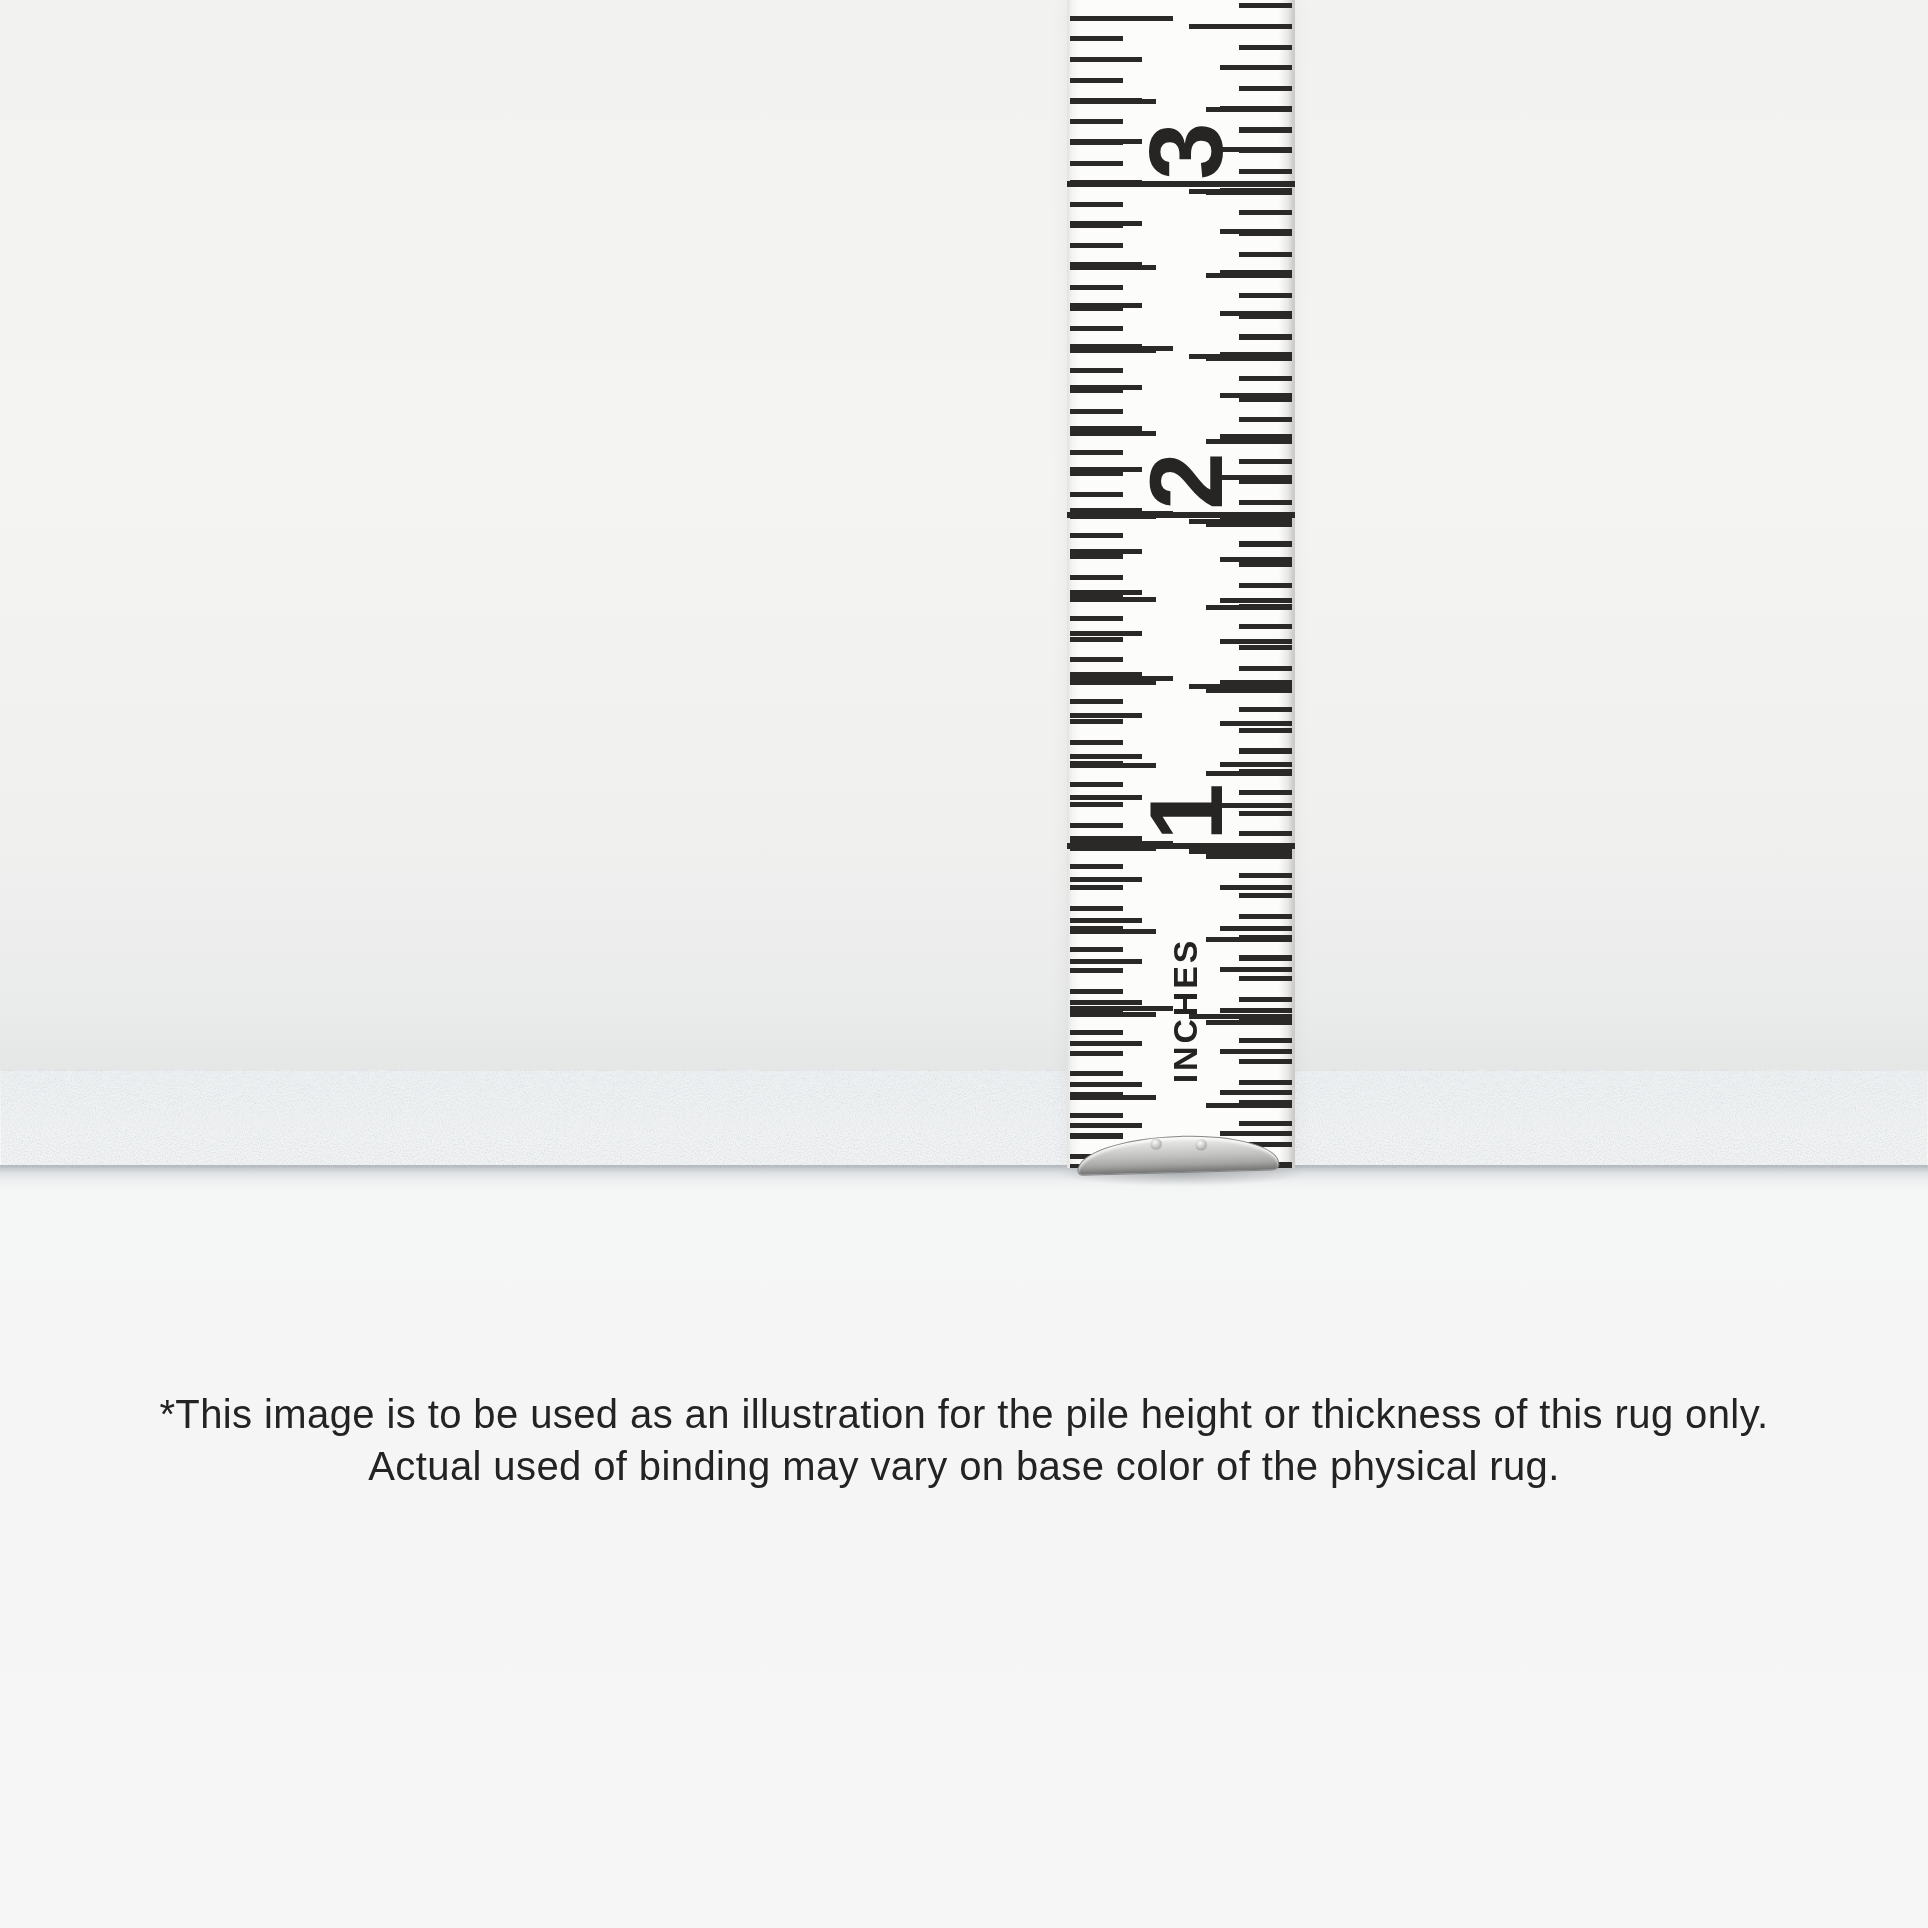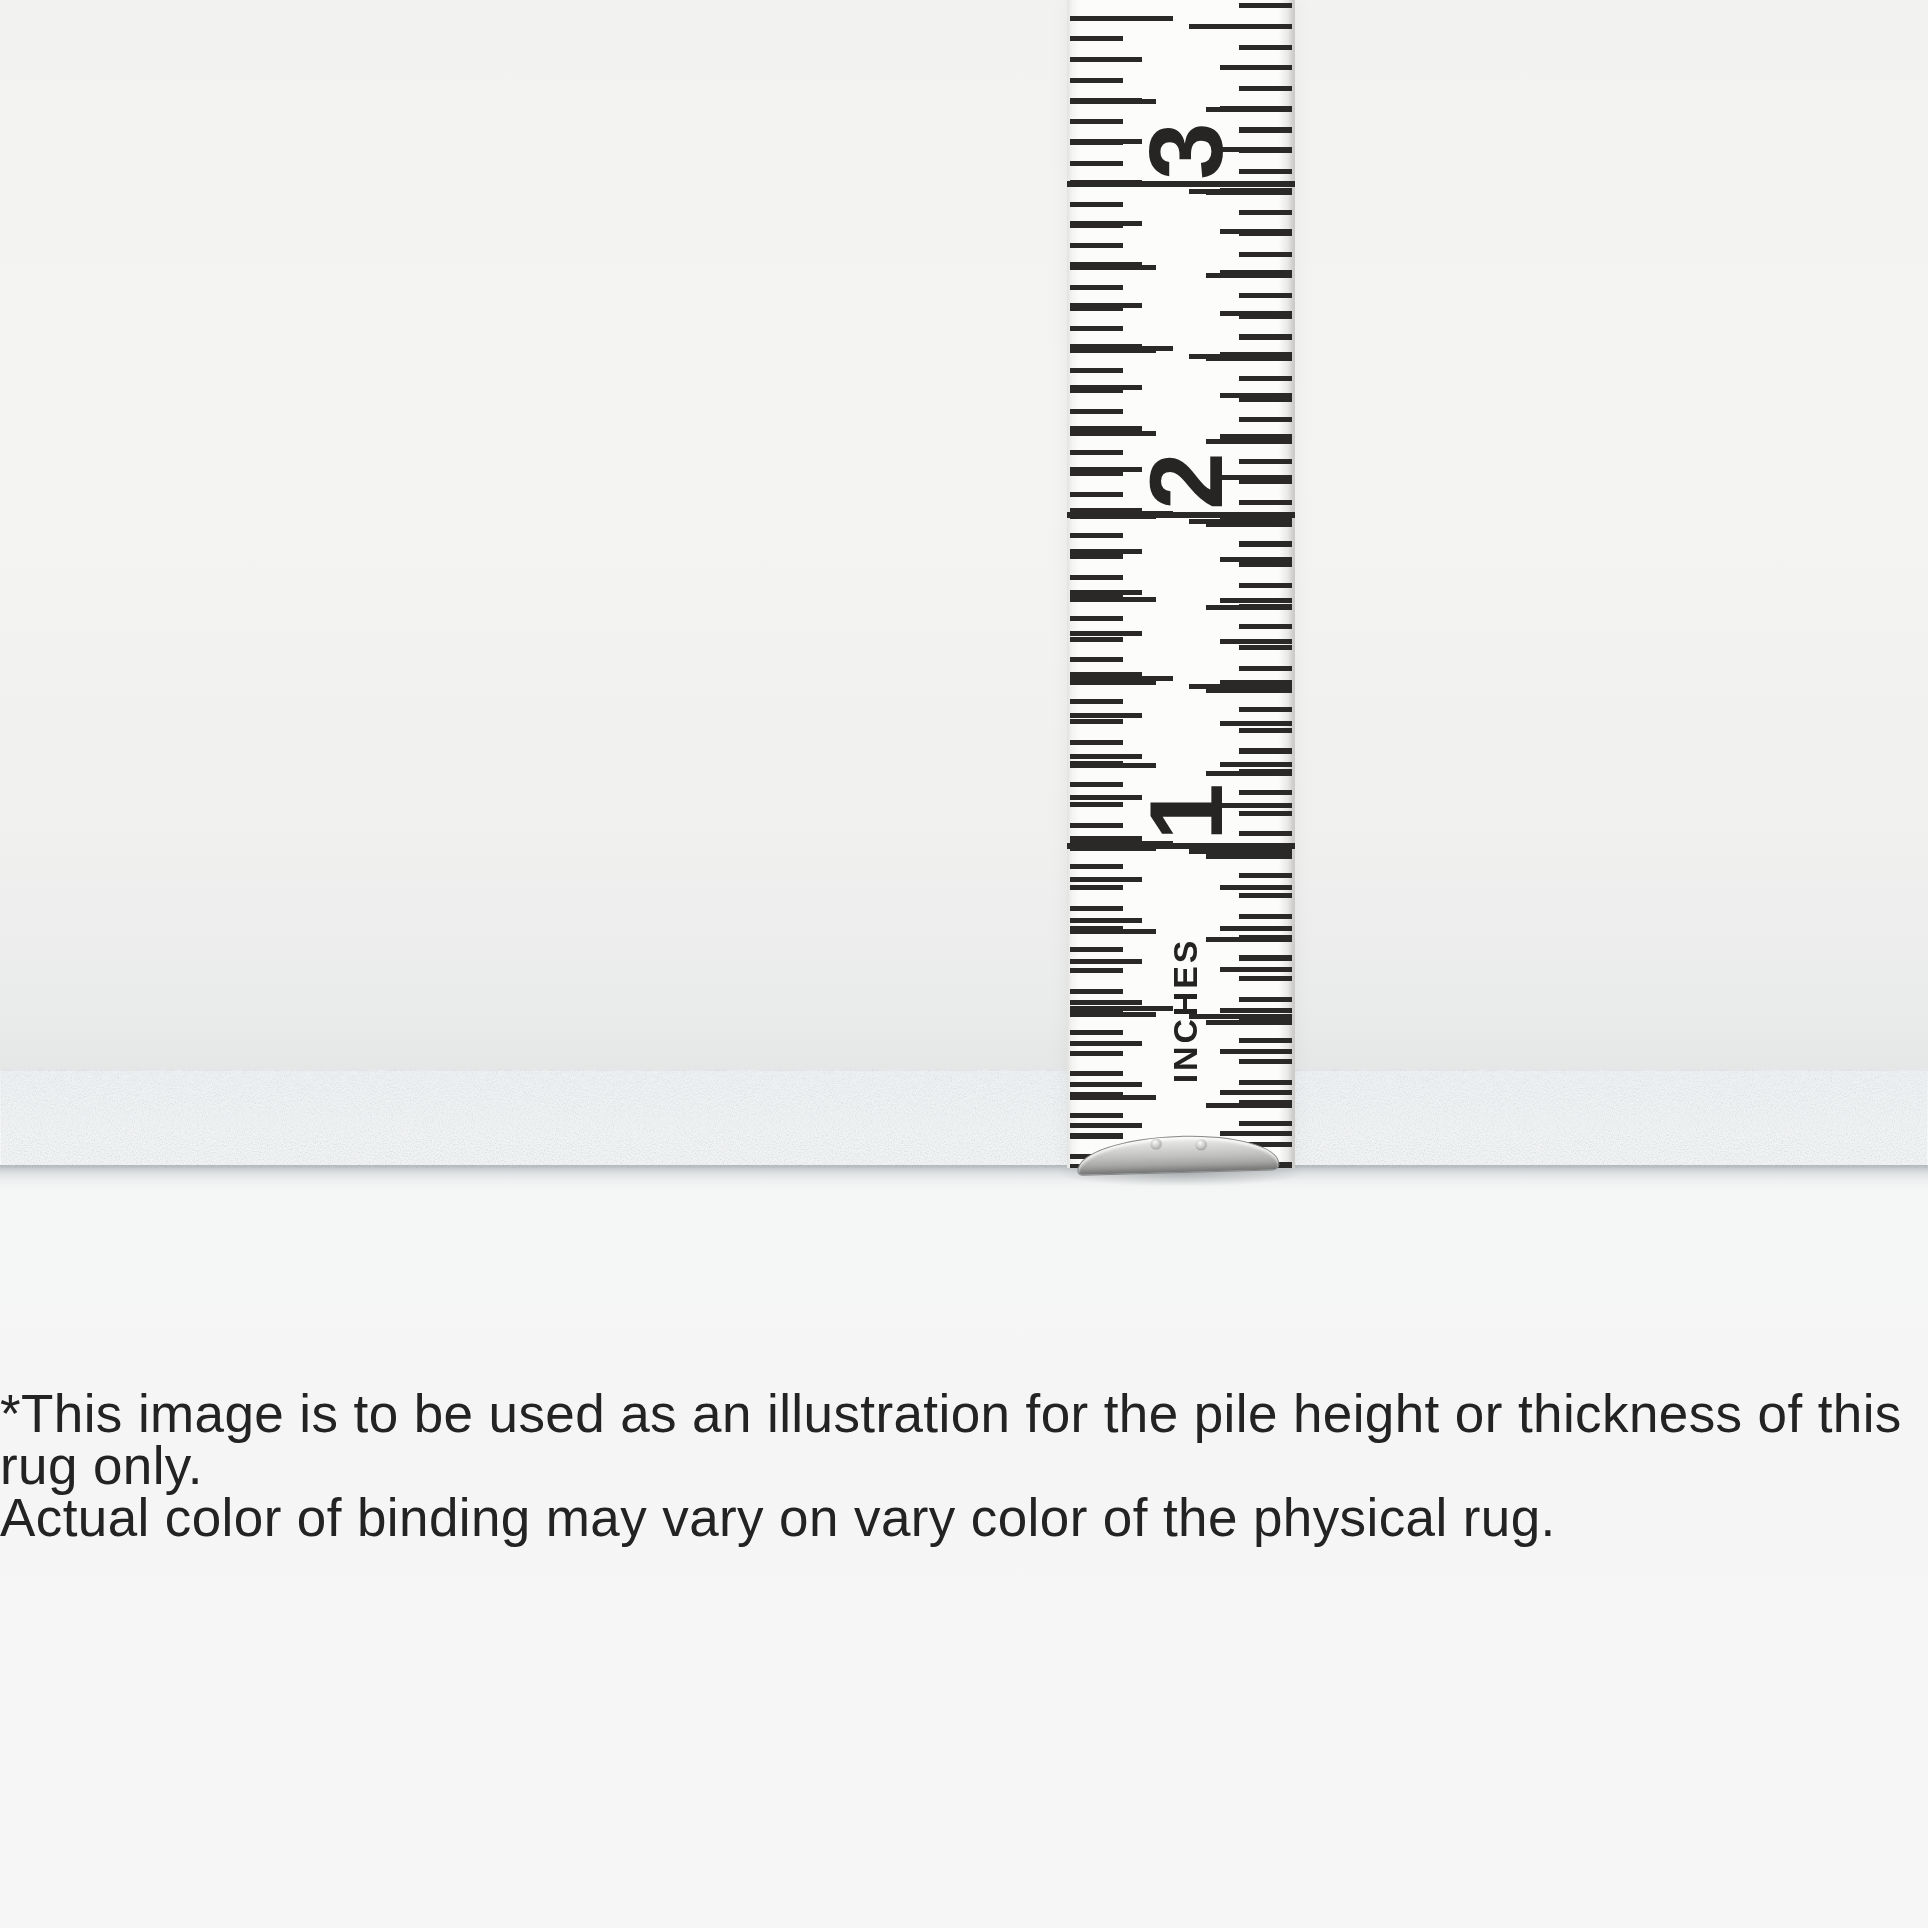--- a/index.html
+++ b/index.html
@@ -96,21 +96,21 @@
   }
   .rivet{
     position:absolute;width:11px;height:10px;border-radius:50%;
     background:radial-gradient(circle at 40% 35%,#fbfbfa 0%,#cfcfcd 45%,#939494 100%);
     box-shadow:0 0.9px 0.9px rgba(0,0,0,0.25);
   }
   .rivet.r1{left:73px;top:0.9px;}
   .rivet.r2{left:118px;top:2.8px;}
   .disclaimer{
     position:absolute;left:0;top:1388px;width:1928px;
-    color:#232323;font-size:53px;line-height:52px;letter-spacing:0.4px;
+    text-align:center;color:#232323;font-size:40px;line-height:52px;letter-spacing:0.4px;
   }
   .disclaimer p{margin:0;}
 </style>
 </head>
 <body>
 
 <div class="stage">
 
   <div class="backdrop"></div>
   <div class="floor"></div>
@@ -152,17 +152,17 @@
     <span class="inch-label l1">1</span>
     <span class="unit">INCHES</span>
     <div class="cap">
       <span class="rivet r1"></span>
       <span class="rivet r2"></span>
     </div>
   </div>
 
   <div class="disclaimer">
     <p>*This image is to be used as an illustration for the pile height or thickness of this rug only.</p>
-    <p>Actual color of binding may vary on vary color of the physical rug.</p>
+    <p>Actual used of binding may vary on base color of the physical rug.</p>
   </div>
 
 </div>
 
 
 </body></html>

